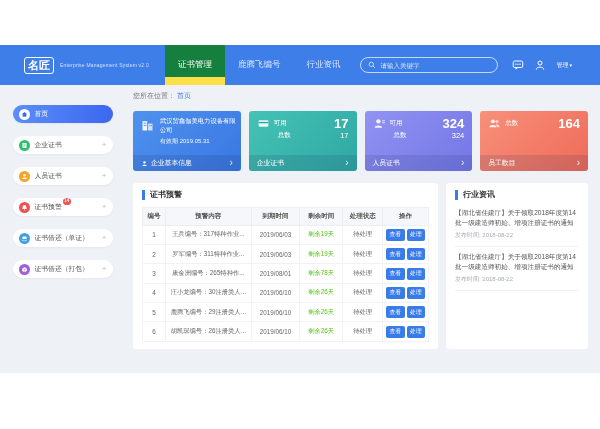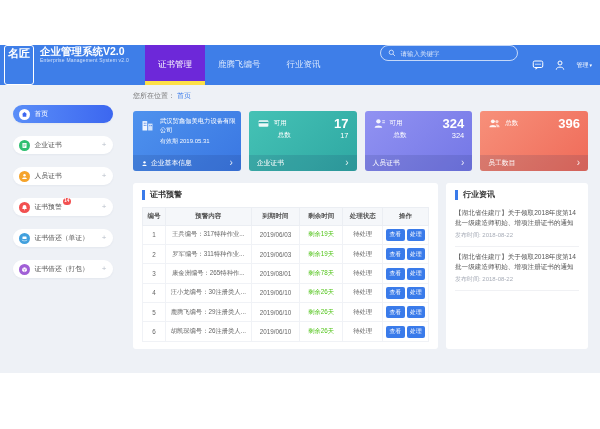--- a/index.html
+++ b/index.html
@@ -1,27 +1,27 @@
 <!DOCTYPE html>
 <html><head>
 <meta charset="utf-8">
 <style>
   html,body{margin:0;padding:0}
   body{width:600px;height:429px;background:#fff;font-family:"Liberation Sans","DejaVu Sans",sans-serif;overflow:hidden;-webkit-font-smoothing:antialiased}
   .app{margin-top:45px;height:328px;display:flex;flex-direction:column}
 
   
-  .hdr{height:40px;background:#3e7ee8;display:flex;padding:0 4px;box-sizing:border-box;flex:none}
+  .hdr{height:40px;background:#3e7ee8;display:flex;align-items:center;padding:0 24px;box-sizing:border-box;flex:none}
   .logo-box{border:1px solid #fff;border-radius:3px;color:#fff;font-weight:bold;font-size:11px;padding:2px 3px;line-height:1;flex:none}
   .title-wrap{margin-left:6px;color:#fff;flex:none}
   .app-title{font-size:10.5px;font-weight:bold;line-height:1.15}
   .app-sub{font-size:5px;opacity:.75;line-height:1.2;letter-spacing:.2px}
   .tabs{display:flex;height:40px;margin-left:16px}
   .tab{padding:0 13px;line-height:38px;font-size:8.5px;color:#d9e7fd;cursor:pointer;box-sizing:border-box;white-space:nowrap}
-  .tab.active{background:#6d28d9;border-bottom:4px solid #fde047;color:#fff}
+  .tab.active{background:#15803d;border-bottom:8px solid #fde047;color:#fff}
   .search{margin-left:auto;display:flex;align-items:center;border:1px solid rgba(255,255,255,.7);border-radius:9px;height:16px;width:138px;padding:0 7px;box-sizing:border-box;flex:none}
   .search svg{flex:none;margin-right:4px}
   .search input{background:transparent;border:none;outline:none;color:#fff;font-size:6.5px;width:100%;padding:0}
   .search input::placeholder{color:rgba(255,255,255,.78)}
   .hdr-icons{display:flex;align-items:center;gap:10px;margin-left:14px;color:#fff;flex:none;margin-right:4px}
   .hdr-ic{cursor:pointer;display:flex;align-items:center}
   .user-label{font-size:6px;color:#fff;display:flex;align-items:center;gap:1px;cursor:pointer}
   .caret{font-size:5px}
 
   
@@ -79,21 +79,20 @@
   .news-time{font-size:6px;color:#a8adb8;margin-top:3px}
 </style>
 </head>
 <body>
 
 <div class="app">
 
   <div class="hdr">
     <div class="logo-box">名匠</div>
     <div class="title-wrap">
-      <div class="app-title">企业管理系统V2.0</div>
       <div class="app-sub">Enterprise Management System v2.0</div>
     </div>
     <div class="tabs">
       <div class="tab active">证书管理</div>
       <div class="tab">鹿腾飞编号</div>
       <div class="tab">行业资讯</div>
     </div>
     <div class="search">
       <span style="display:flex">
         <svg width="8" height="8" viewBox="0 0 24 24">
@@ -286,21 +285,21 @@
             <div class="stat-row1">
               <span style="display:flex">
                 <svg width="13" height="13" viewBox="0 0 24 24">
                     <circle cx="9" cy="8" r="3.6" fill="rgba(255,255,255,.9)"></circle>
                     <path d="M2.5 19 C2.5 13.5 15.5 13.5 15.5 19 Z" fill="rgba(255,255,255,.9)"></path>
                     <circle cx="16.5" cy="8.5" r="3" fill="rgba(255,255,255,.65)"></circle>
                     <path d="M14.5 13.5 C19 13.5 21.5 15.5 21.5 19 L16.5 19" fill="rgba(255,255,255,.65)"></path>
                   </svg>
               </span>
               <span class="lbl">总数</span>
-              <span class="big">396</span>
+              <span class="big">164</span>
             </div>
           </div>
           <div class="cfoot">
             <span>员工数目</span>
             <span class="chev">›</span>
           </div>
         </div>
       </div>
 
       <div class="panels">

